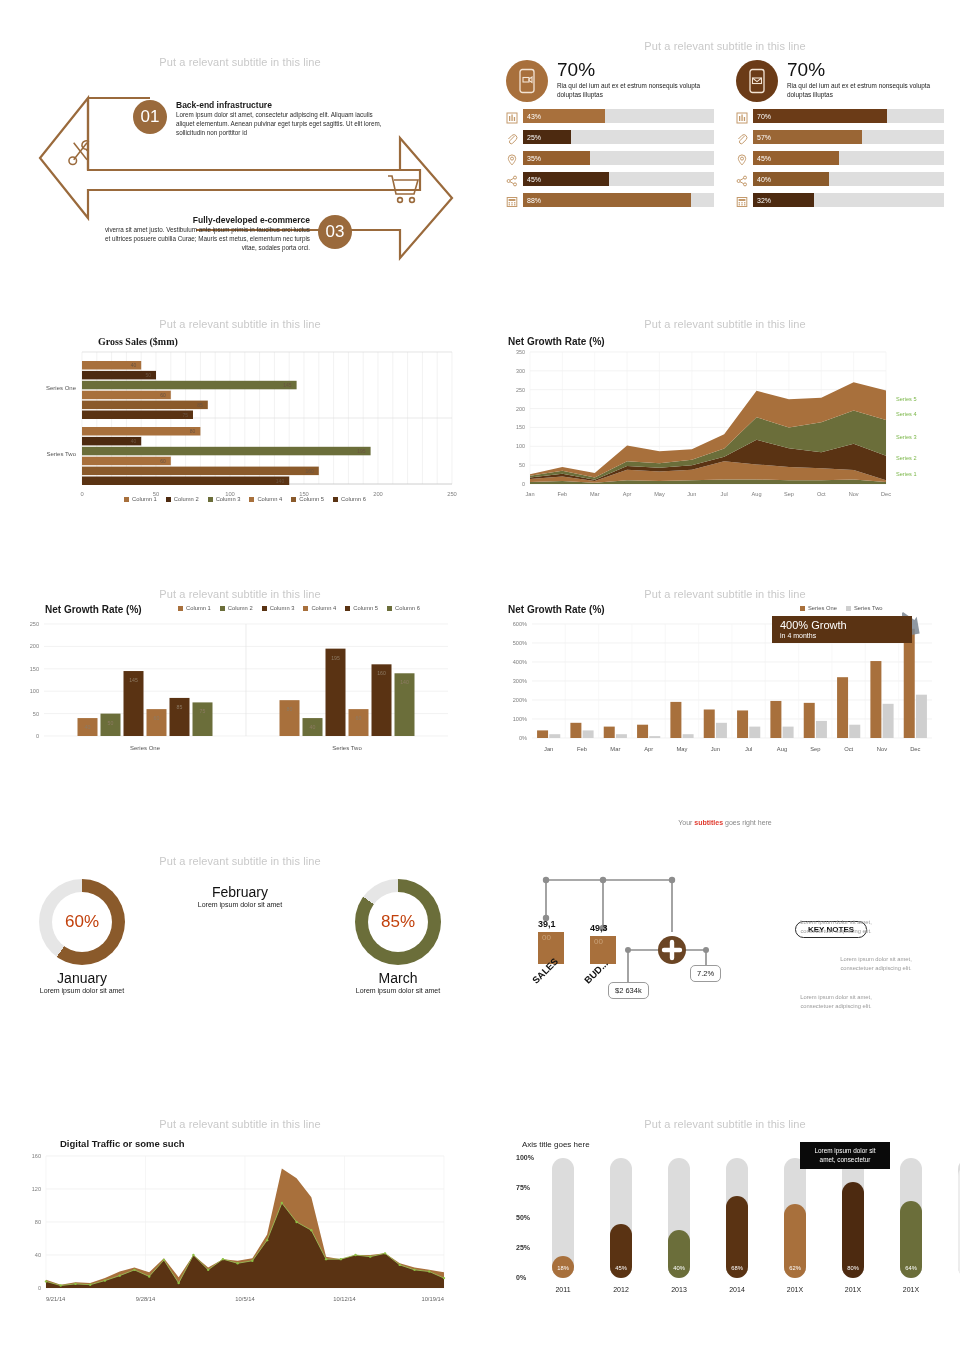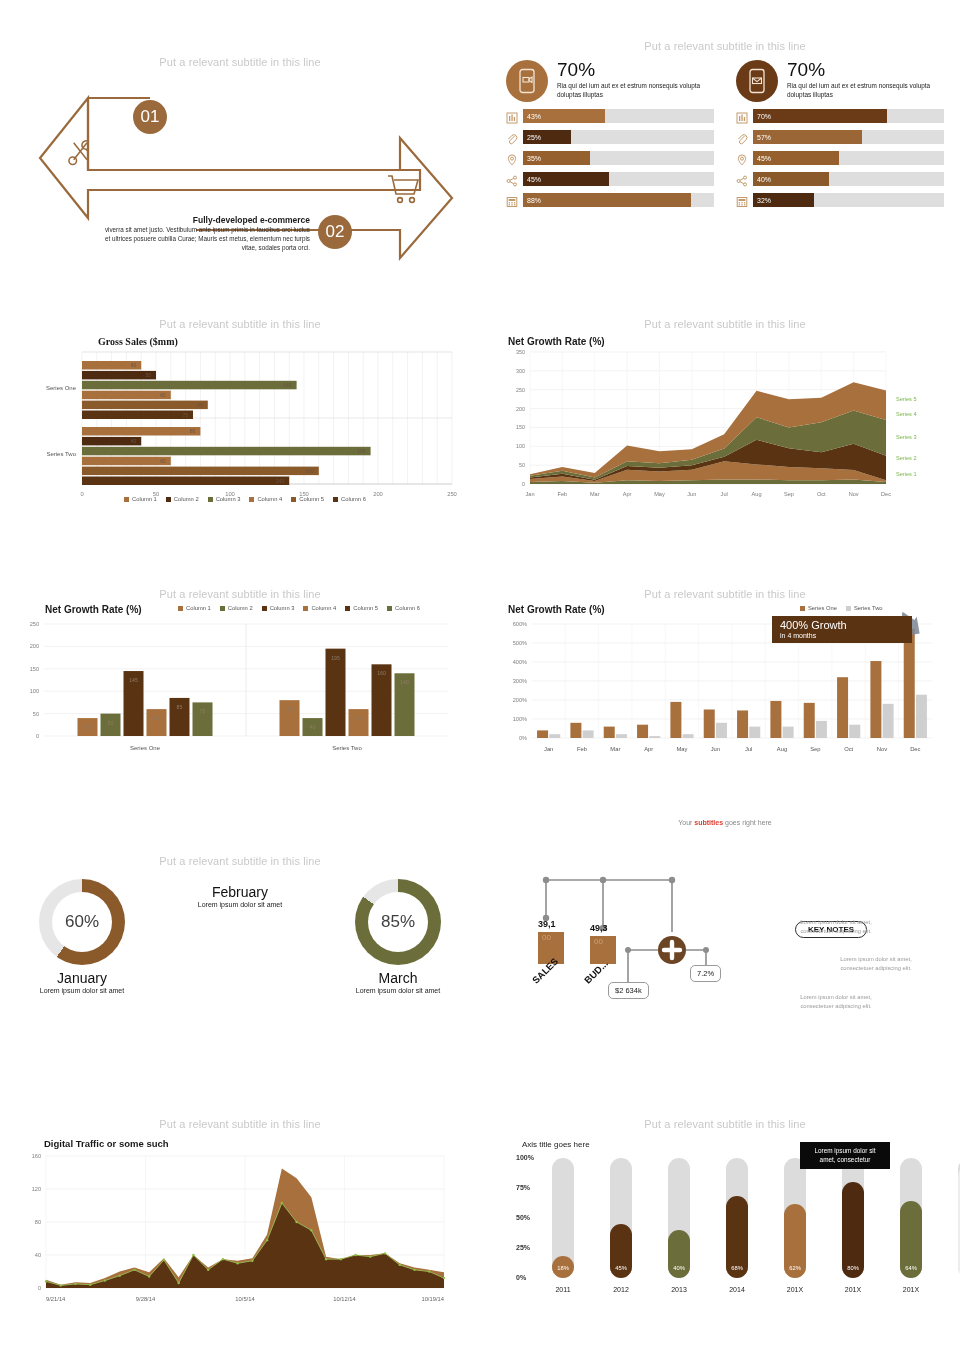--- a/index.html
+++ b/index.html
@@ -75,21 +75,21 @@
   
   #p7 { left:0; top:855px; width:480px; height:180px; }
   #p7 .sub { width:480px; }
   .donuts { display:flex; justify-content:center; gap:28px; margin-top:12px; }
   .donut-w { width:130px; text-align:center; }
   .donut { width:86px; height:86px; margin:0 auto; position:relative; }
   .donut .hole {
     position:absolute; left:13px; top:13px; width:60px; height:60px;
     border-radius:50%; background:#fff;
     display:flex; align-items:center; justify-content:center;
-    font-size:17px; color:#404040;
+    font-size:17px; color:#c2410c;
   }
   .dmonth { font-size:14px; margin-top:5px; color:#111; }
   .dsub { font-size:7px; color:#222; margin-top:1px; }
 
   
   #p8 { left:490px; top:815px; width:470px; height:230px; }
   .sb-title { text-align:center; font-size:15px; font-weight:700; color:#111; letter-spacing:.2px; }
   .sb-sub { text-align:center; font-size:7px; color:#888; margin-top:4px; }
   .sb-sub .hl { color:#e03b2f; font-weight:700; }
   .kn-box {
@@ -154,22 +154,26 @@
     </g>
 
     <g stroke="#9a6a3c" stroke-width="1.6" fill="none" transform="translate(388,110)">
       <path d="M0,0 L4,0 L8,18 L26,18 L30,4 L6,4"></path>
       <circle cx="12" cy="24" r="2.4"></circle>
       <circle cx="24" cy="24" r="2.4"></circle>
     </g>
   </svg>
 
   <div class="num-badge" style="left:133px; top:60px;">01</div>
-
-  <div class="num-badge" style="left:318px; top:175px;">02</div>
+  <div style="position:absolute; left:176px; top:60px; width:210px;">
+    <div class="blk-title">Back-end infrastructure</div>
+    <div class="blk-body">Lorem ipsum dolor sit amet, consectetur adipiscing elit. Aliquam iaculis aliquet elementum. Aenean pulvinar eget turpis eget sagittis. Ut elit lorem, sollicitudin non porttitor id</div>
+  </div>
+
+  <div class="num-badge" style="left:318px; top:175px;">03</div>
   <div style="position:absolute; left:100px; top:175px; width:210px; text-align:right;">
     <div class="blk-title">Fully-developed e-commerce</div>
     <div class="blk-body">viverra sit amet justo. Vestibulum ante ipsum primis in faucibus orci luctus et ultrices posuere cubilia Curae; Mauris est metus, elementum nec turpis vitae, sodales porta orci.</div>
   </div>
 </div>
 
 <div class="panel" id="p2">
   <div class="sub subtitle">Put a relevant subtitle in this line</div>
   <div class="stat-cols">
 
@@ -699,21 +703,21 @@
   <div class="pillbox" style="left:200px; top:150px;">7.2%</div>
 
   <div class="kn-box" style="left:305px; top:66px;margin-top:40px;">KEY NOTES</div>
   <div class="kn-p" style="left:296px; top:103px; width:100px;">Lorem ipsum dolor sit amet, consectetuer adipiscing elit.</div>
   <div class="kn-p" style="left:336px; top:140px; width:100px;">Lorem ipsum dolor sit amet, consectetuer adipiscing elit.</div>
   <div class="kn-p" style="left:296px; top:178px; width:100px;">Lorem ipsum dolor sit amet, consectetuer adipiscing elit.</div>
 </div>
 
 <div class="panel" id="p9">
   <div class="sub subtitle">Put a relevant subtitle in this line</div>
-  <div class="panel-title" style="position:absolute; left:44px; top:20px; font-size:9.5px;">Digital Traffic or some such</div>
+  <div class="panel-title" style="position:absolute; left:60px; top:20px; font-size:9.5px;">Digital Traffic or some such</div>
   <svg id="svg-traffic" width="470" height="185" viewBox="0 0 470 185" style="position:absolute; left:0; top:30px;">
       <line x1="46" y1="140" x2="444" y2="140" stroke="#ececec" stroke-width="0.7"></line>
       <text x="41" y="142" font-size="5.6" fill="#808080" text-anchor="end" font-family="&quot;Liberation Sans&quot;, sans-serif">0</text>
       <line x1="46" y1="107" x2="444" y2="107" stroke="#ececec" stroke-width="0.7"></line>
       <text x="41" y="109" font-size="5.6" fill="#808080" text-anchor="end" font-family="&quot;Liberation Sans&quot;, sans-serif">40</text>
       <line x1="46" y1="74" x2="444" y2="74" stroke="#ececec" stroke-width="0.7"></line>
       <text x="41" y="76" font-size="5.6" fill="#808080" text-anchor="end" font-family="&quot;Liberation Sans&quot;, sans-serif">80</text>
       <line x1="46" y1="41" x2="444" y2="41" stroke="#ececec" stroke-width="0.7"></line>
       <text x="41" y="43" font-size="5.6" fill="#808080" text-anchor="end" font-family="&quot;Liberation Sans&quot;, sans-serif">120</text>
       <line x1="46" y1="8" x2="444" y2="8" stroke="#ececec" stroke-width="0.7"></line>

